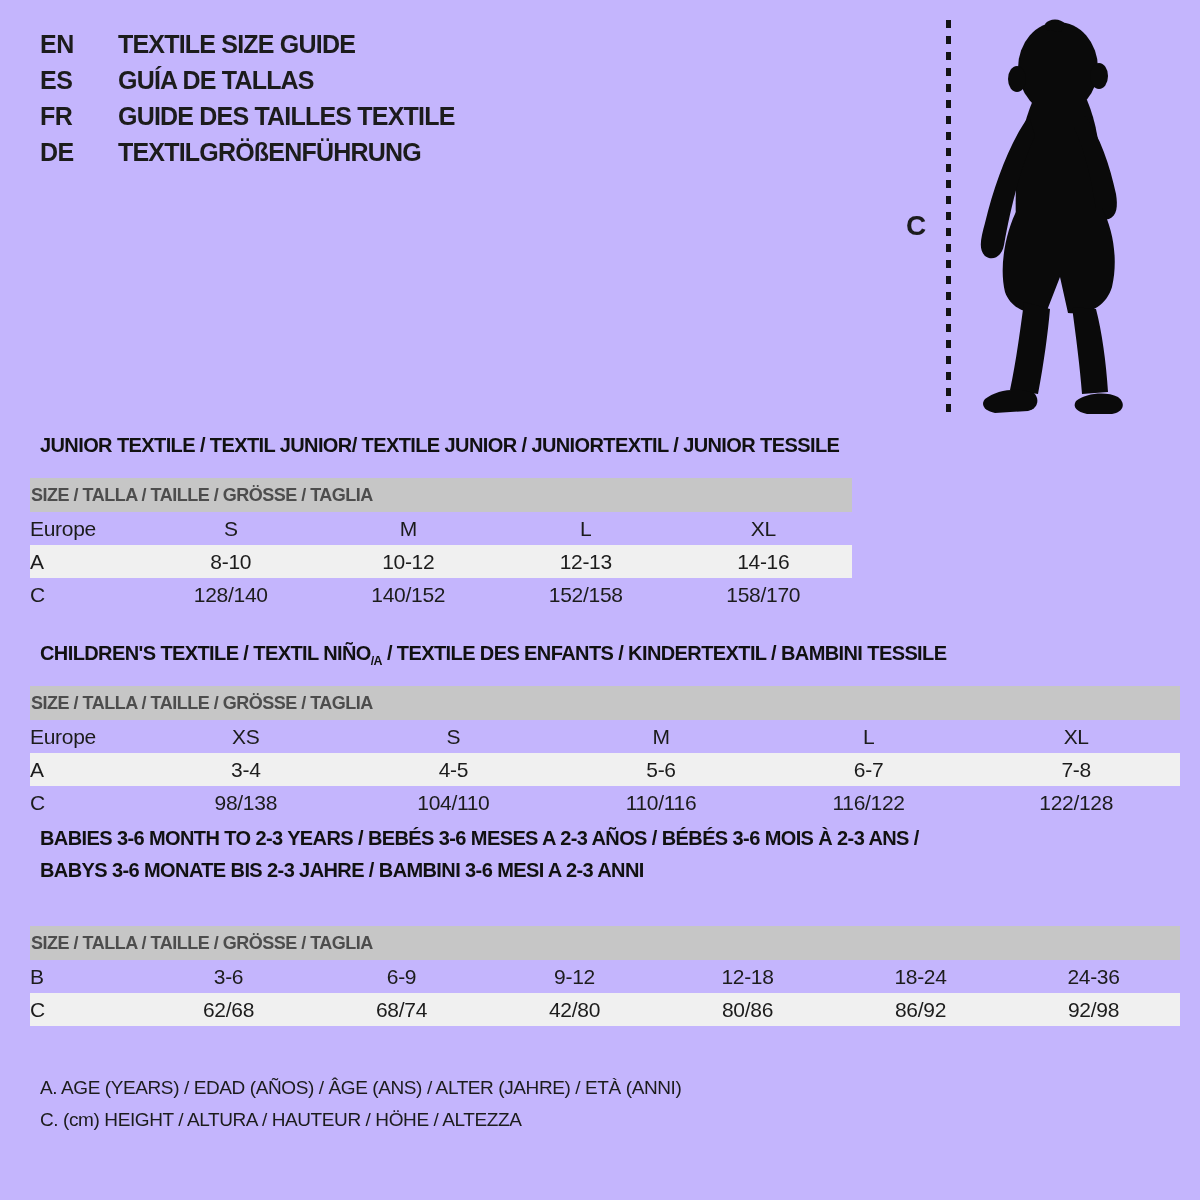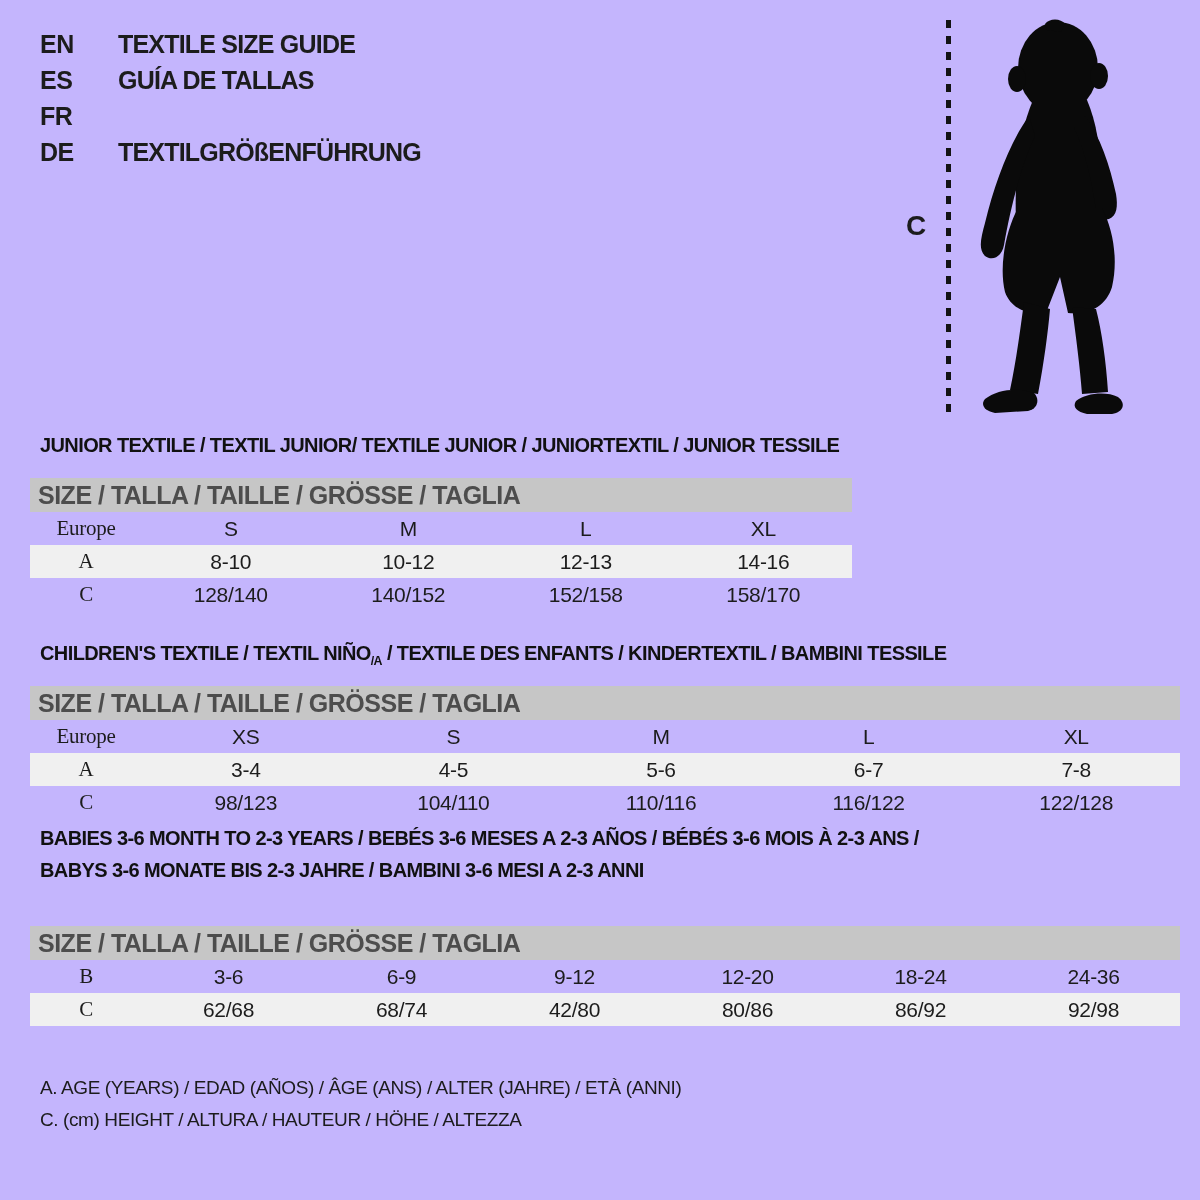--- a/index.html
+++ b/index.html
@@ -27,24 +27,24 @@
   
   .section-heading{position:absolute;left:40px;font-size:20px;font-weight:700;
     letter-spacing:-0.6px;white-space:nowrap;color:#111;}
   .heading-sub{font-size:0.62em;vertical-align:sub;}
   .babies-heading{line-height:32px;}
 
   
   table.size-table{position:absolute;left:30px;border-collapse:collapse;table-layout:fixed;}
   table.size-table td{padding:0;vertical-align:middle;}
   tr.bar td{background:var(--bar,#c6c6c6);height:34px;color:var(--barInk,#4d4d4d);
-    font-size:25px;font-weight:700;letter-spacing:-0.5px;padding-left:8px;text-align:left;white-space:nowrap;}
+    font-size:18px;font-weight:700;letter-spacing:-0.5px;padding-left:1px;text-align:left;white-space:nowrap;}
   tr.data-row{height:33px;}
   tr.data-row.shaded td{background:var(--shade,#f0f0f0);}
-  td.row-label{text-align:center;padding-left:8px;font-size:21px;letter-spacing:-0.3px;font-family:Liberation Serif, serif;}
+  td.row-label{text-align:left;padding-left:8px;font-size:21px;letter-spacing:-0.3px;}
   td.cell{text-align:center;font-size:21px;letter-spacing:-0.3px;}
 
   #junior-table{top:478px;width:822px;}
   #children-table{top:686px;width:1150px;}
   #babies-table{top:926px;width:1150px;}
   #junior-heading{top:434px;}
   #children-heading{top:642px;}
   #babies-heading{top:822px;}
 
   
@@ -60,20 +60,21 @@
     <div class="lang-row">
       <span class="lang-code">EN</span>
       <span class="lang-title">TEXTILE SIZE GUIDE</span>
     </div>
     <div class="lang-row">
       <span class="lang-code">ES</span>
       <span class="lang-title">GUÍA DE TALLAS</span>
     </div>
     <div class="lang-row">
       <span class="lang-code">FR</span>
+      <span class="lang-title">GUIDE DES TAILLES TEXTILE</span>
     </div>
     <div class="lang-row">
       <span class="lang-code">DE</span>
       <span class="lang-title">TEXTILGRÖßENFÜHRUNG</span>
     </div>
   </div>
 
   <div class="measure-line"></div>
   <div class="measure-label">C</div>
   <svg class="silhouette" viewBox="0 0 160 400" aria-hidden="true">
@@ -167,21 +168,21 @@
     <tr class="data-row shaded">
       <td class="row-label">A</td>
       <td class="cell">3-4</td>
       <td class="cell">4-5</td>
       <td class="cell">5-6</td>
       <td class="cell">6-7</td>
       <td class="cell">7-8</td>
     </tr>
     <tr class="data-row">
       <td class="row-label">C</td>
-      <td class="cell">98/123</td>
+      <td class="cell">98/138</td>
       <td class="cell">104/110</td>
       <td class="cell">110/116</td>
       <td class="cell">116/122</td>
       <td class="cell">122/128</td>
     </tr>
   </tbody>
     </table>
 
   <div class="section-heading babies-heading" id="babies-heading">
     <div>BABIES 3-6 MONTH TO 2-3 YEARS / BEBÉS 3-6 MESES A 2-3 AÑOS / BÉBÉS 3-6 MOIS À 2-3 ANS /</div>
@@ -199,21 +200,21 @@
       </colgroup>
     <tbody>
         <tr class="bar">
       <td colspan="7">SIZE / TALLA / TAILLE / GRÖSSE / TAGLIA</td>
     </tr>
     <tr class="data-row">
       <td class="row-label">B</td>
       <td class="cell">3-6</td>
       <td class="cell">6-9</td>
       <td class="cell">9-12</td>
-      <td class="cell">12-20</td>
+      <td class="cell">12-18</td>
       <td class="cell">18-24</td>
       <td class="cell">24-36</td>
     </tr>
     <tr class="data-row shaded">
       <td class="row-label">C</td>
       <td class="cell">62/68</td>
       <td class="cell">68/74</td>
       <td class="cell">42/80</td>
       <td class="cell">80/86</td>
       <td class="cell">86/92</td>

